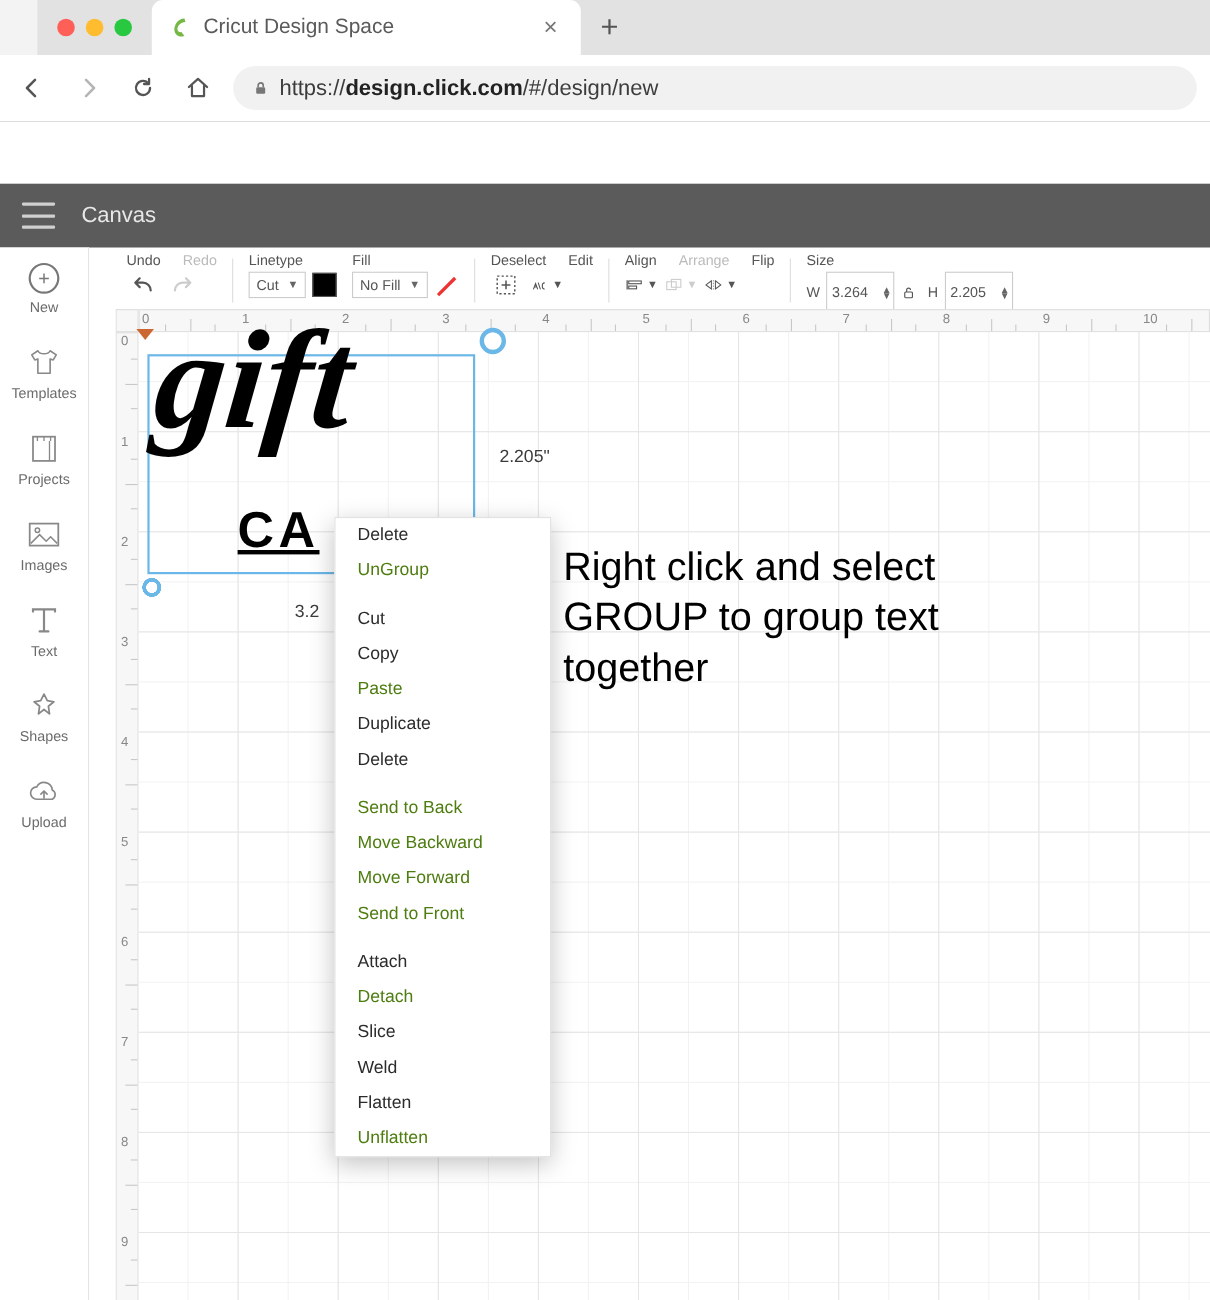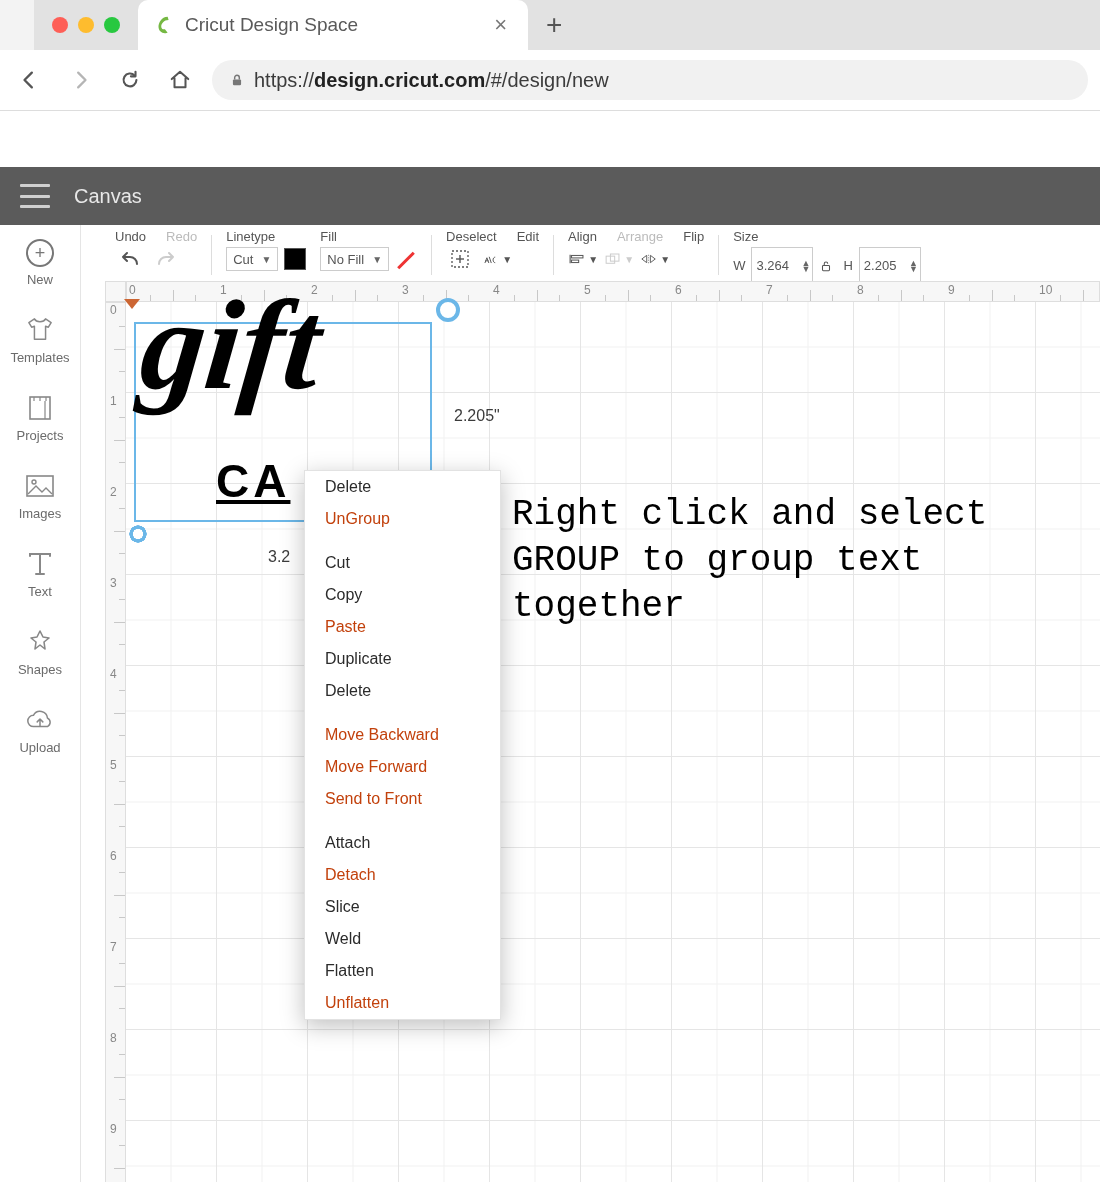--- a/index.html
+++ b/index.html
@@ -90,24 +90,24 @@
   .rot-handle { position:absolute; width:24px; height:24px; border:4px solid #6bb7e8; border-radius:50%; background:#fff;}
 
   .art { position:absolute; font-weight:bold; color:#000;}
   .art.script { font-family: "Segoe Script","Comic Sans MS", cursive; font-size:128px; font-style:italic; transform:skewX(-6deg);}
   .art.block { font-family: Arial, sans-serif; font-size:46px; letter-spacing:4px;text-decoration:underline;}
 
   .dim-label { position:absolute; font-size:16px; color:#3b3b3b;}
 
   .context-menu { position:absolute; background:#fff; border:1px solid #e2e2e2; box-shadow:0 6px 22px rgba(0,0,0,.25); width:197px;}
   .context-menu .mi { padding:7px 20px; font-size:16px; color:#2b2b2b; cursor:pointer;}
-  .context-menu .mi.disabled { color:#c2410c; cursor:default;}
+  .context-menu .mi.disabled { color:#4d7c0f; cursor:default;}
   .context-menu .sep { height:12px;}
 
-  .annotation { position:absolute; font-family: Liberation Mono, monospace; font-size:36px; color:#000; line-height:1.28;}
+  .annotation { position:absolute; font-family: Liberation Sans, sans-serif; font-size:36px; color:#000; line-height:1.28;}
 
   svg { display:block; }
 </style>
 </head>
 <body>
 
 <div class="browser-chrome">
   <div class="tab-row">
     <div class="window-controls">
       <div class="window-dot wd-red"></div>
@@ -148,21 +148,21 @@
         </svg>
     </div>
     <div class="url-bar">
       <span class="lock">
         <svg width="14" height="16" viewBox="0 0 24 24">
             <rect x="5" y="11" width="14" height="10" rx="2" fill="#777"></rect>
             <path d="M8 11V8a4 4 0 0 1 8 0v3" fill="none" stroke="#777" stroke-width="2.5"></path>
           </svg>
       </span>
       <span class="url-text">
-        <span>https://</span><b>design.cricut.com</b><span>/#/design/new</span>
+        <span>https://</span><b>design.click.com</b><span>/#/design/new</span>
       </span>
     </div>
   </div>
 </div>
 <div class="blank-strip"></div>
 
 <div class="app-header">
   <div class="hamburger">
       <span></span>
       <span></span>
@@ -457,20 +457,21 @@
         <div class="context-menu" id="context-menu" style="left:178px; top:168px;">
             <div class="mi">Delete</div>
             <div class="mi disabled">UnGroup</div>
             <div class="sep"></div>
             <div class="mi">Cut</div>
             <div class="mi">Copy</div>
             <div class="mi disabled">Paste</div>
             <div class="mi">Duplicate</div>
             <div class="mi">Delete</div>
             <div class="sep"></div>
+            <div class="mi disabled">Send to Back</div>
             <div class="mi disabled">Move Backward</div>
             <div class="mi disabled">Move Forward</div>
             <div class="mi disabled">Send to Front</div>
             <div class="sep"></div>
             <div class="mi">Attach</div>
             <div class="mi disabled">Detach</div>
             <div class="mi">Slice</div>
             <div class="mi">Weld</div>
             <div class="mi">Flatten</div>
             <div class="mi disabled">Unflatten</div>

